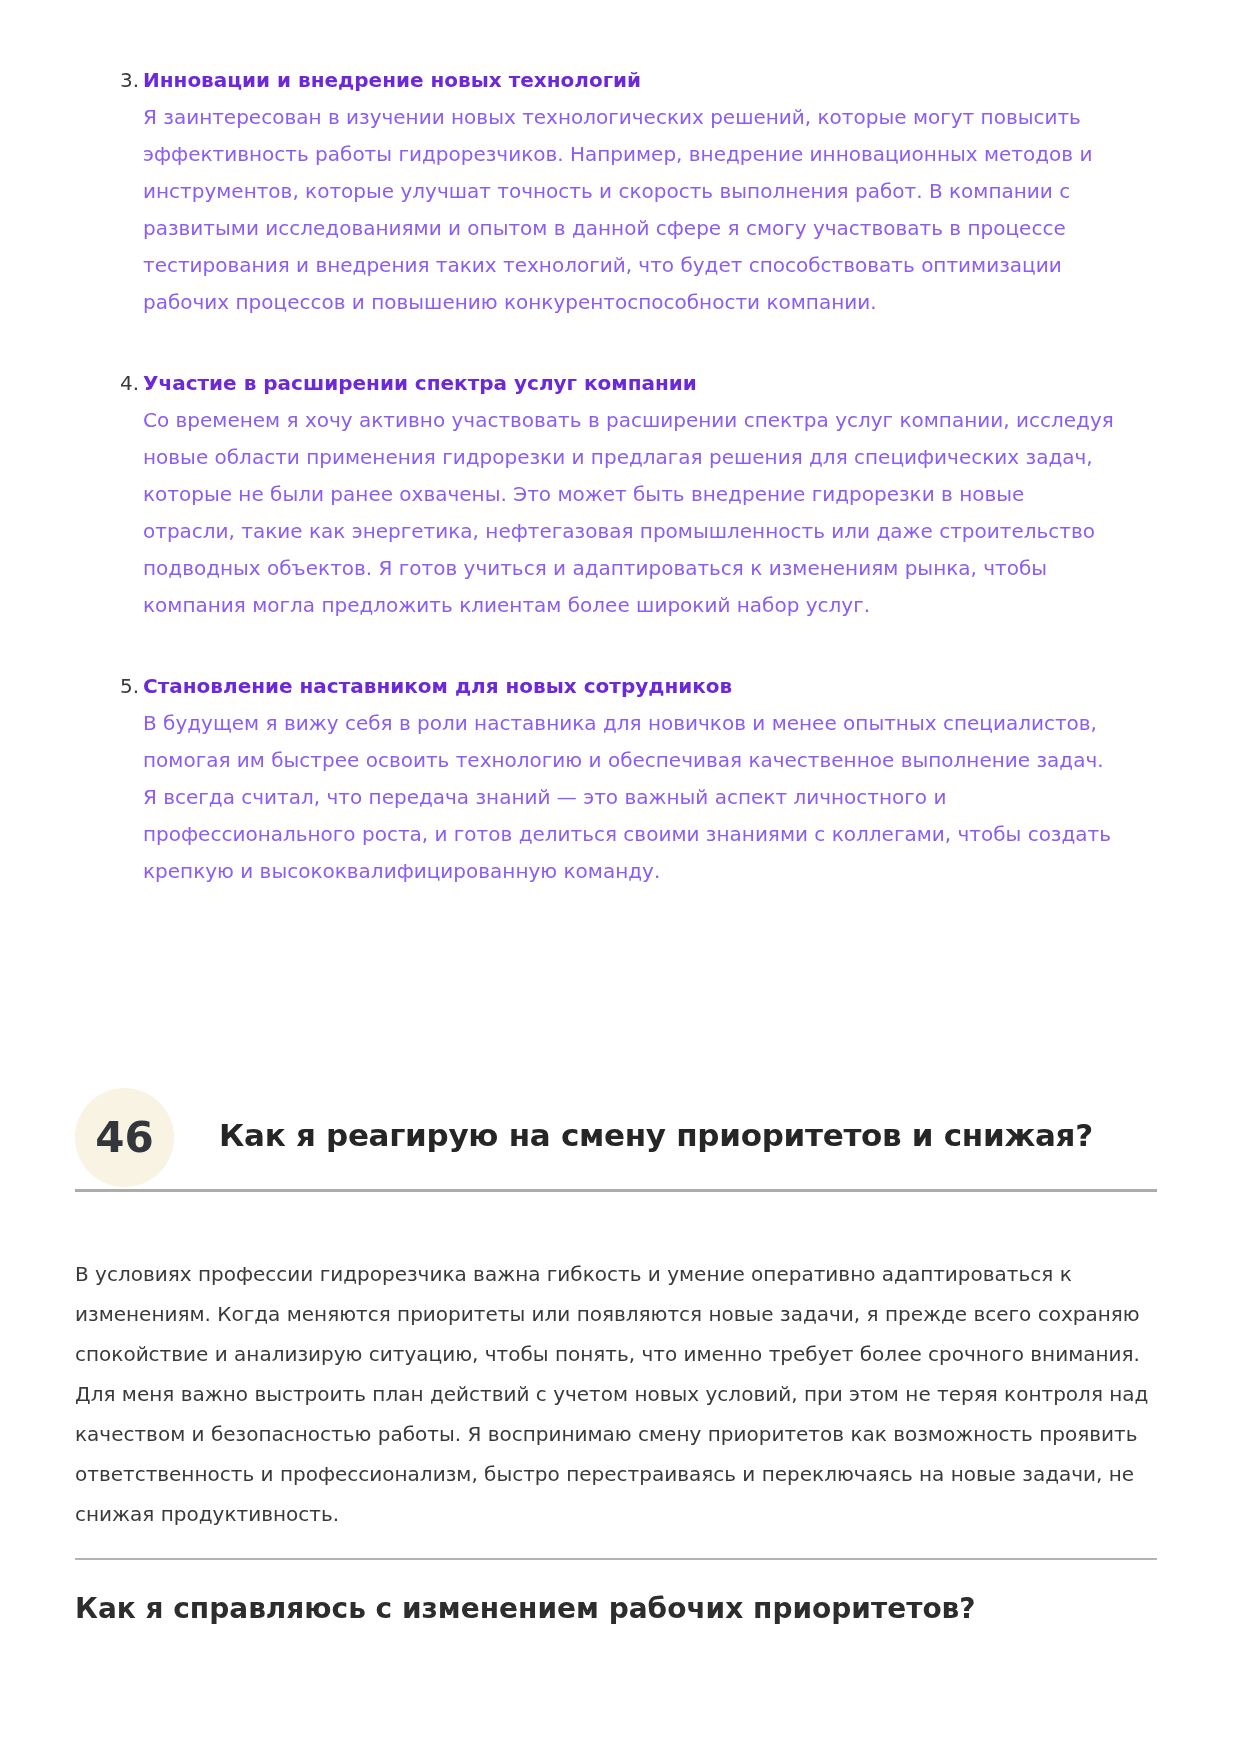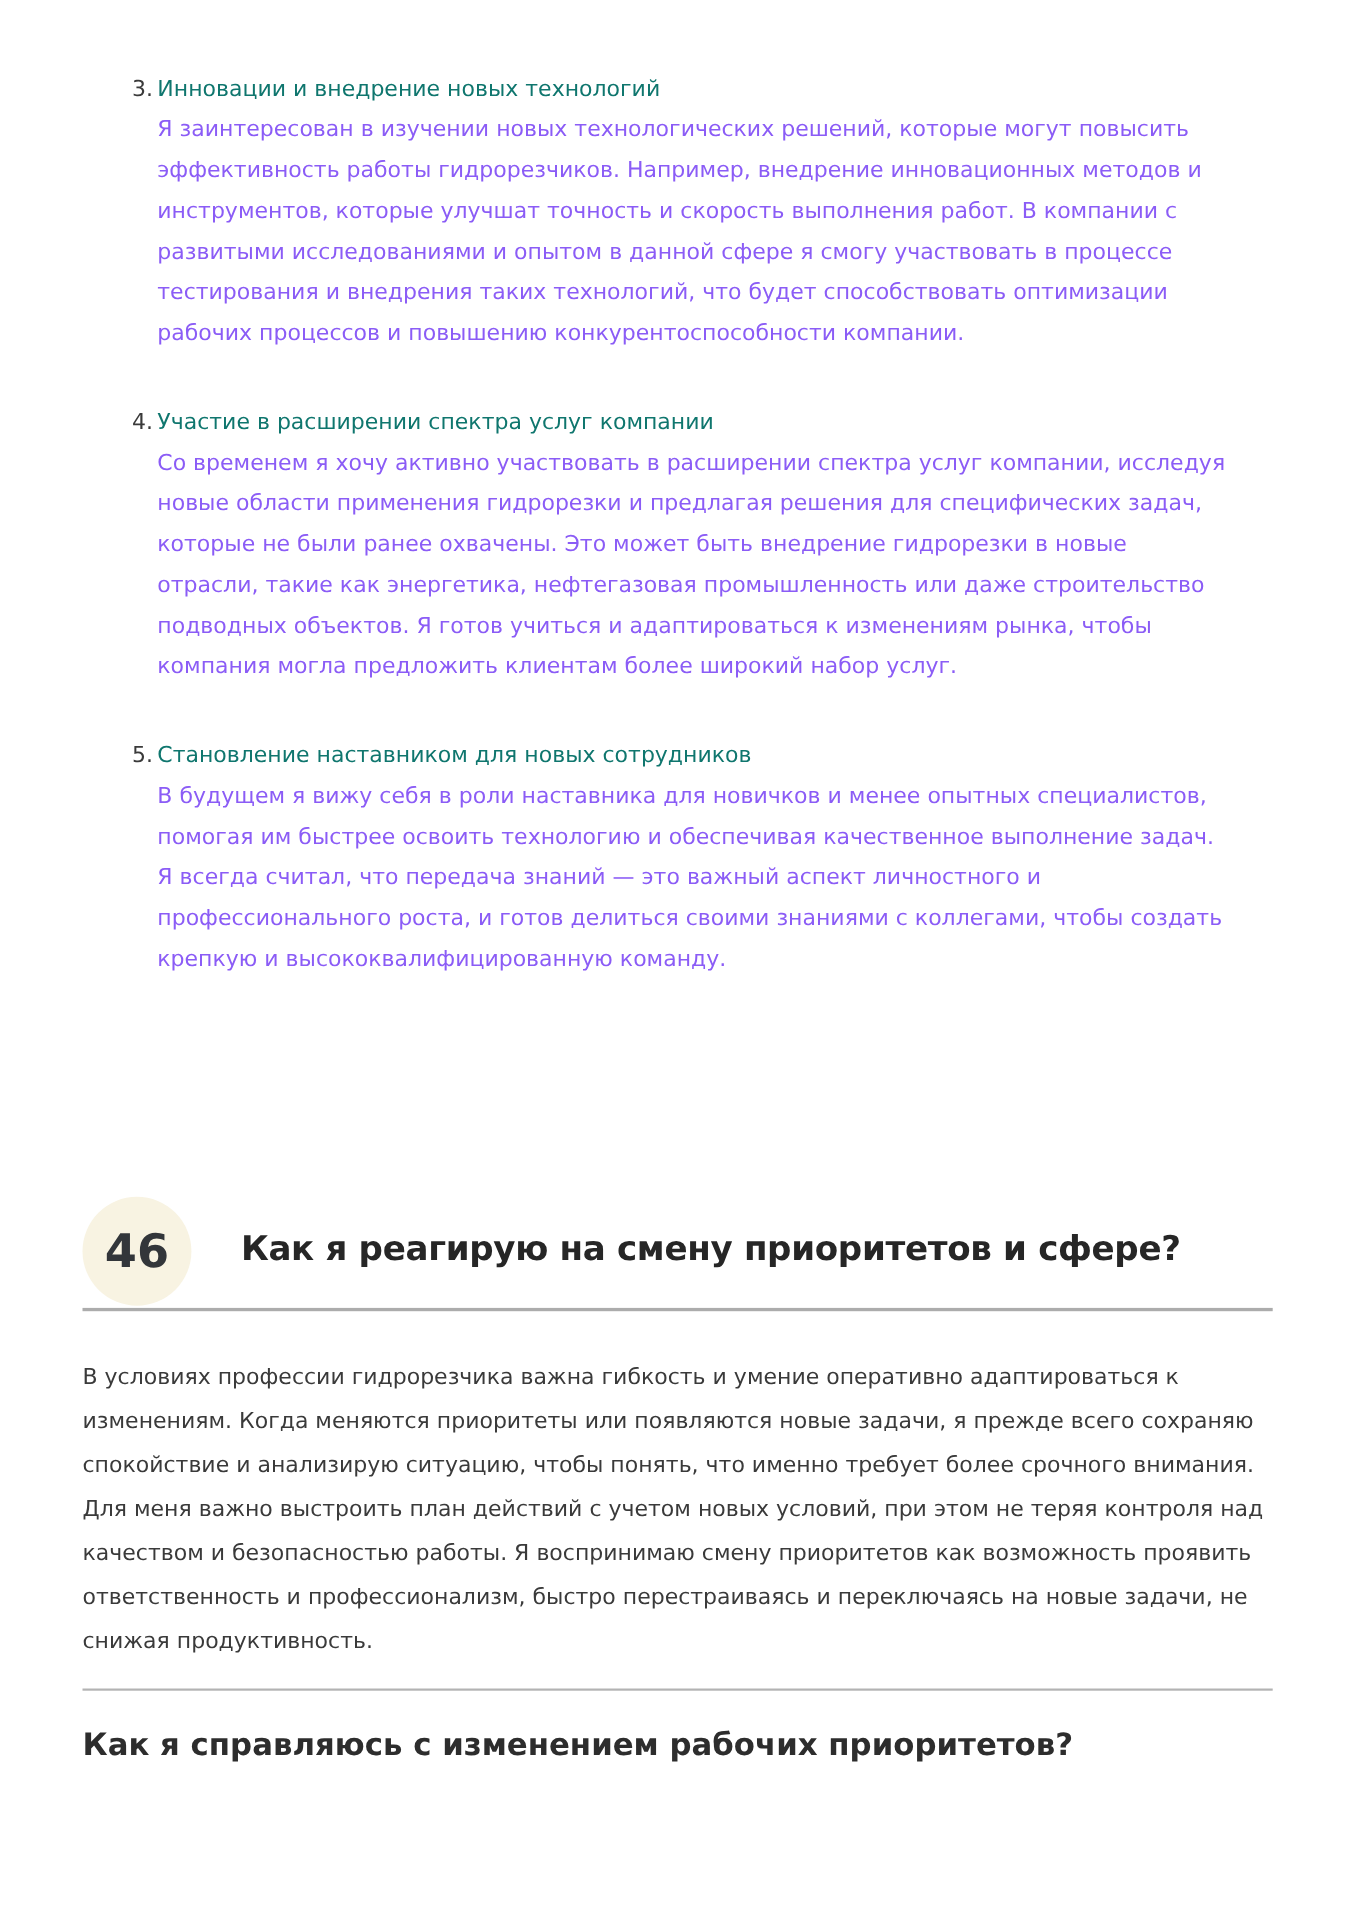--- a/index.html
+++ b/index.html
@@ -35,22 +35,22 @@
   .numbered-list li + li { margin-top: 44px; }
   .item-num {
     position: absolute;
     left: 45px;
     top: 0;
     color: #3a3a3a;
     font-weight: 400;
   }
   .item-title {
     display: block;
-    font-weight: normal;
-    color: #0f766e;
+    font-weight: bold;
+    color: #6d28d9;
   }
   .item-body {
     margin: 0;
     color: #8b5cf6;
   }
 
   
   .qa-header {
     display: flex;
     align-items: center;
@@ -78,21 +78,21 @@
     white-space: nowrap;
   }
   .divider-1 {
     border: none;
     margin: 2px 0 0 0;
     height: 3px;
     background: #acacac;
     width: 1082px;
   }
   .qa-intro {
-    margin: 39px 0 0 0;
+    margin: 62px 0 0 0;
     font-size: 20px;
     line-height: 40px;
     color: #3a3a3a;
     width: 1085px;
   }
   .divider-2 {
     border: none;
     margin: 24px 0 0 0;
     height: 2px;
     background: #b3b3b3;
@@ -125,21 +125,21 @@
       </li>
       <li>
         <span class="item-num">5.</span>
         <span class="item-title">Становление наставником для новых сотрудников</span>
         <p class="item-body">В будущем я вижу себя в роли наставника для новичков и менее опытных специалистов, помогая им быстрее освоить технологию и обеспечивая качественное выполнение задач. Я всегда считал, что передача знаний — это важный аспект личностного и профессионального роста, и готов делиться своими знаниями с коллегами, чтобы создать крепкую и высококвалифицированную команду.</p>
       </li>
     </ol>
 
     <div class="qa-header">
       <div class="qa-badge">46</div>
-      <h1 class="qa-title">Как я реагирую на смену приоритетов и сфере?</h1>
+      <h1 class="qa-title">Как я реагирую на смену приоритетов и снижая?</h1>
     </div>
 
     <hr class="divider-1">
 
     <p class="qa-intro">В условиях профессии гидрорезчика важна гибкость и умение оперативно адаптироваться к изменениям. Когда меняются приоритеты или появляются новые задачи, я прежде всего сохраняю спокойствие и анализирую ситуацию, чтобы понять, что именно требует более срочного внимания. Для меня важно выстроить план действий с учетом новых условий, при этом не теряя контроля над качеством и безопасностью работы. Я воспринимаю смену приоритетов как возможность проявить ответственность и профессионализм, быстро перестраиваясь и переключаясь на новые задачи, не снижая продуктивность.</p>
 
     <hr class="divider-2">
 
     <h2 class="qa-subheading">Как я справляюсь с изменением рабочих приоритетов?</h2>
 

